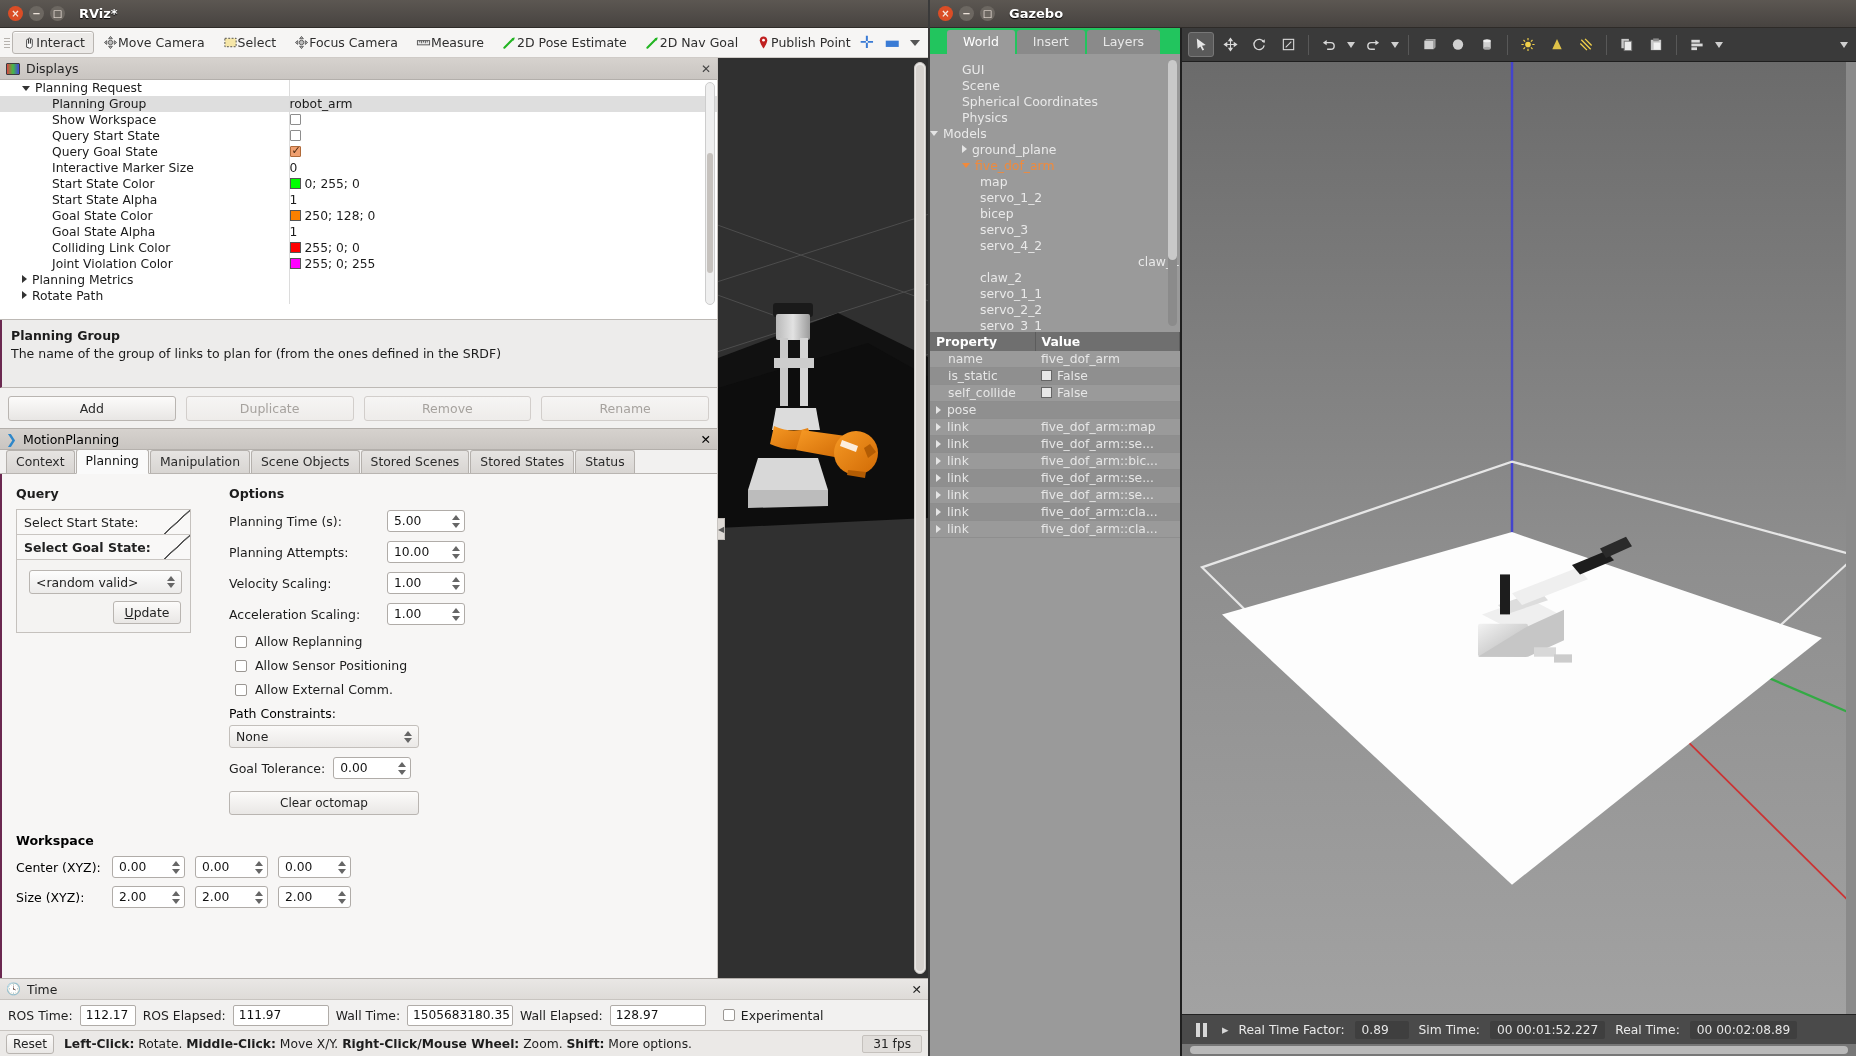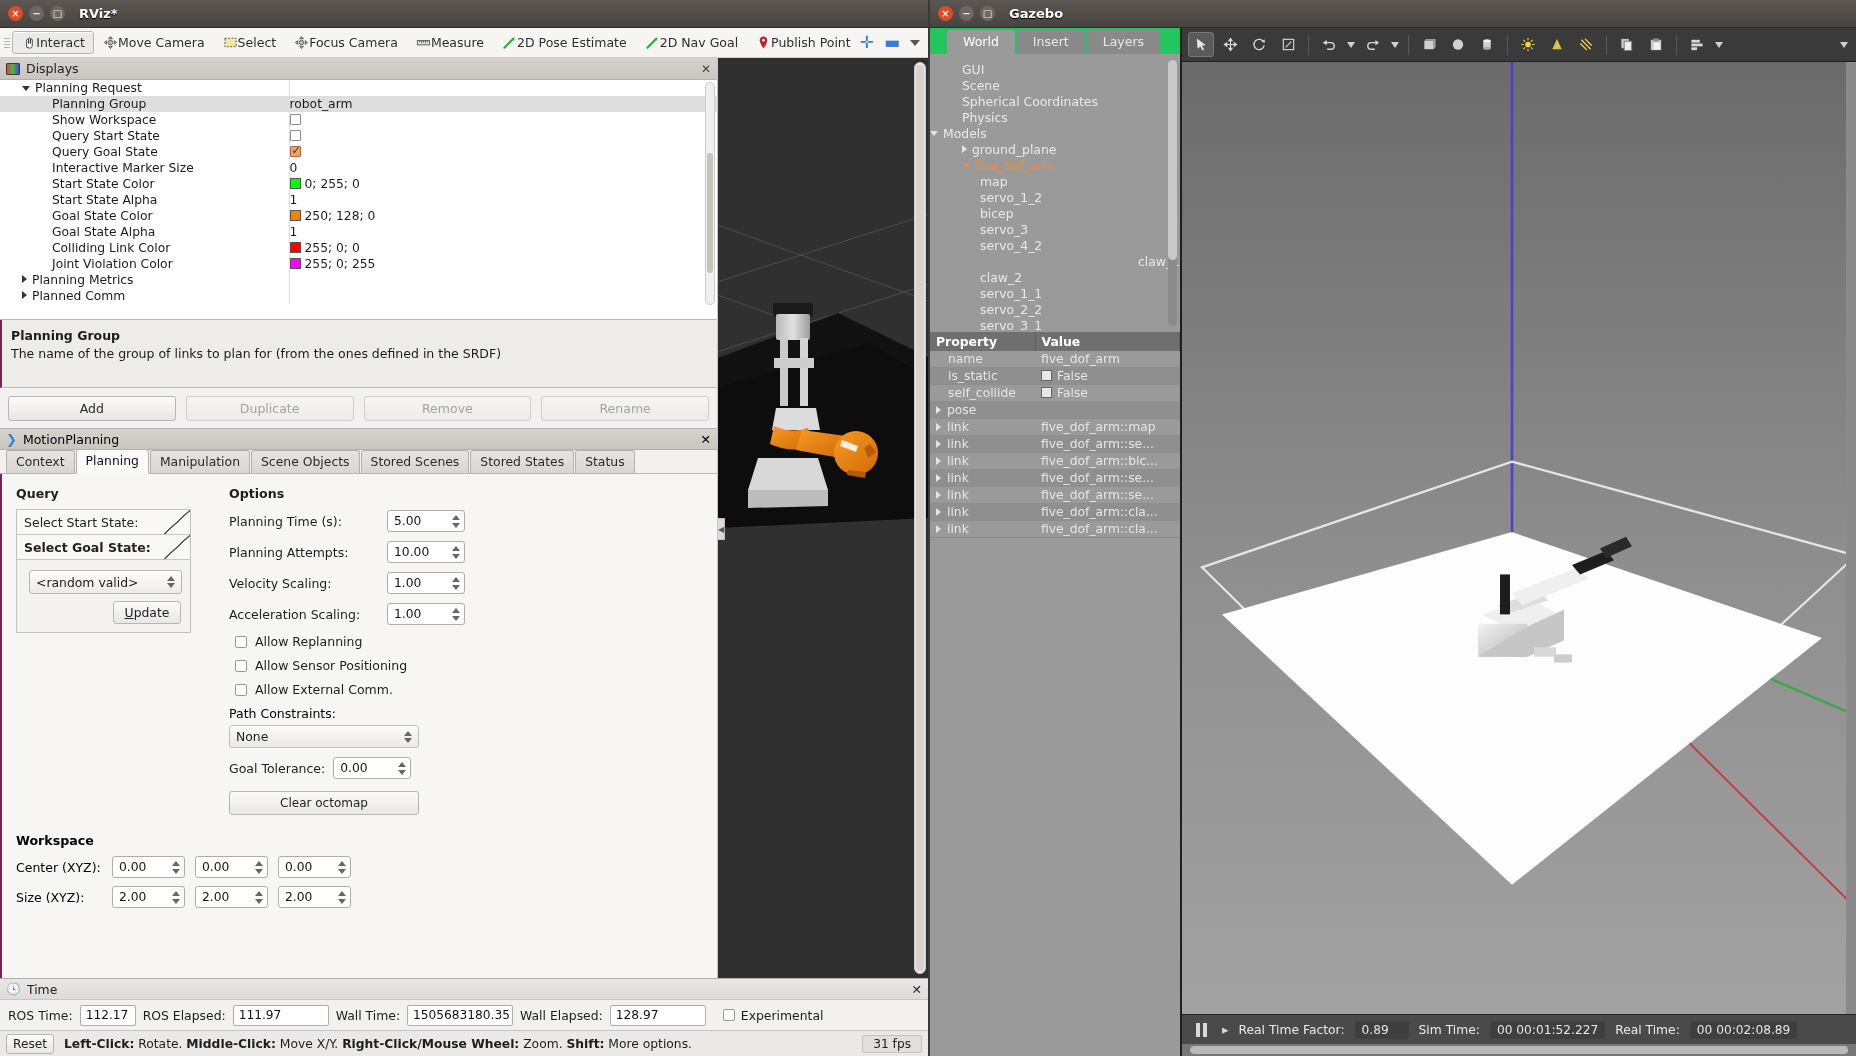--- a/index.html
+++ b/index.html
@@ -484,21 +484,21 @@
                 </tr>
                 <tr class="sub">
                   <td class="tcol-name"><span>Joint Violation Color</span></td>
                   <td class="tcol-val"><span class="swatch" style="background: rgb(255, 0, 255);"></span><span>255; 0; 255</span></td>
                 </tr>
                 <tr class="grp">
                   <td class="tcol-name"><span class="tri closed"></span><span>Planning Metrics</span></td>
                   <td class="tcol-val"></td>
                 </tr>
                 <tr class="grp">
-                  <td class="tcol-name"><span class="tri closed"></span><span>Planned Comm</span></td>
+                  <td class="tcol-name"><span class="tri closed"></span><span>Rotate Path</span></td>
                   <td class="tcol-val"></td>
                 </tr>
               </tbody>
           </table>
           <div class="vscroll">
             <div class="thumb"></div>
           </div>
         </div>
 
         <div id="displays-desc">

